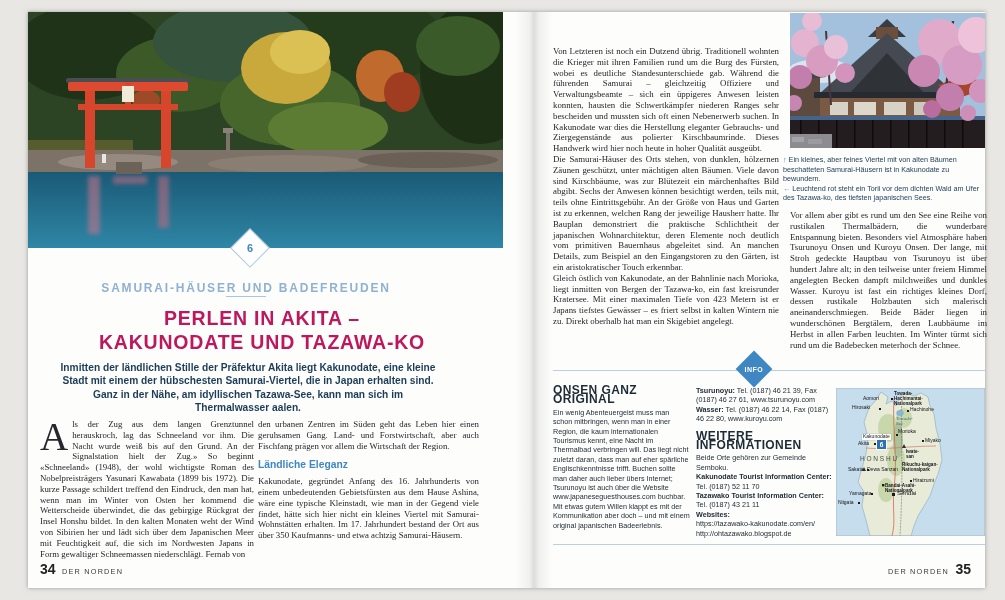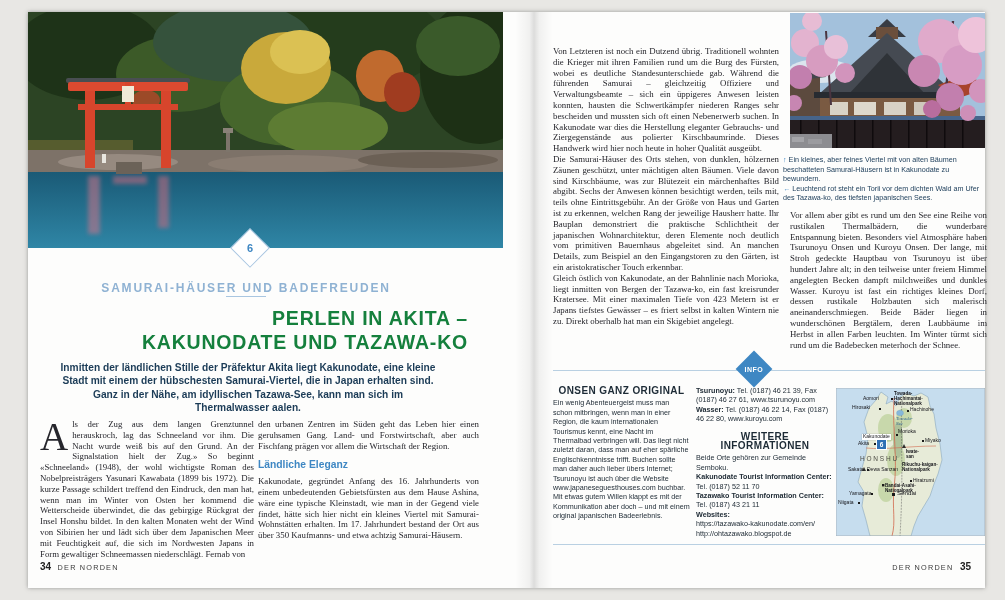--- a/index.html
+++ b/index.html
@@ -10,46 +10,46 @@
   .page-right{left:505px;width:452px;}
   .spine{position:absolute;left:487px;top:0;width:38px;height:576px;z-index:6;pointer-events:none;
     background:linear-gradient(90deg,rgba(0,0,0,0) 0%,rgba(0,0,0,.05) 38%,rgba(0,0,0,.13) 50%,rgba(0,0,0,.05) 64%,rgba(0,0,0,0) 100%);}
   
   .photo-left{position:absolute;left:0;top:0;width:475px;height:236px;overflow:hidden;}
   .photo-left svg,.photo-right svg{display:block;width:100%;height:100%;}
   .num-badge{position:absolute;left:208px;top:222px;width:26px;height:26px;background:#fff;border:1px solid #a9c6e1;transform:rotate(45deg);z-index:4;display:flex;align-items:center;justify-content:center;}
   .num-badge span{transform:rotate(-45deg);color:#3e87c3;font-weight:700;font-size:11px;}
   .kicker{position:absolute;left:0;top:269px;width:436px;text-align:center;font-size:12px;font-weight:700;letter-spacing:1.8px;color:#8fb2d3;}
   .kicker-rule{position:absolute;left:198px;top:284px;width:40px;height:1px;background:#a9c6e1;}
-  .title{position:absolute;left:4px;top:294px;width:436px;margin:0;text-align:right;font-size:19.5px;line-height:24px;letter-spacing:.8px;color:#15803d;font-weight:700;}
+  .title{position:absolute;left:16px;top:294px;width:436px;margin:0;text-align:center;font-size:19.5px;line-height:24px;letter-spacing:.8px;color:#be185d;font-weight:700;}
   .intro{position:absolute;left:28px;top:349px;width:384px;margin:0;text-align:center;font-size:10.2px;line-height:13.4px;font-weight:700;color:#1c3c57;}
   .bodytext{font-family:"Liberation Serif",serif;font-size:8.8px;line-height:10.8px;color:#26262c;text-align:justify;}
   .bodytext p{margin:0;}
   .col-a{position:absolute;left:12px;top:407px;width:214px;}
   .col-b{position:absolute;left:230px;top:407px;width:221px;}
   .dropcap{float:left;font-family:"Liberation Serif",serif;font-size:39px;line-height:31px;padding:2px 4px 0 0;color:#26262c;}
   .subhead{margin:9px 0 5px;font-family:"Liberation Sans",sans-serif;font-size:10.3px;color:#3e87c3;font-weight:700;text-align:left;}
   .footer{position:absolute;top:549px;font-size:7.3px;letter-spacing:1.2px;color:#3a3a3a;z-index:3;}
-  .footer b{font-size:10px;letter-spacing:0;color:#222;}
+  .footer b{font-size:14px;letter-spacing:0;color:#222;}
   .footer-left{left:12px;}
   .footer-right{right:14px;text-align:center;}
   
   .rcol1{position:absolute;left:20px;top:34px;width:226px;}
   .photo-right{position:absolute;left:257px;top:1px;width:195px;height:135px;overflow:hidden;}
   .captions{position:absolute;left:250px;top:143px;width:197px;font-size:7.2px;line-height:9.6px;color:#22425e;text-align:left;}
   .captions p{margin:0;}
   .arr{color:#3e87c3;font-weight:700;}
   .rcol2{position:absolute;left:257px;top:198px;width:197px;}
   .info-rule-top{position:absolute;left:20px;top:358px;width:432px;height:1px;background:#b9d0e2;}
   .info-diamond{position:absolute;left:188px;top:-14px;width:26px;height:26px;background:#3e87c3;transform:rotate(45deg);display:flex;align-items:center;justify-content:center;}
   .info-diamond span{transform:rotate(-45deg);color:#fff;font-size:7px;font-weight:700;letter-spacing:.5px;}
   .infotext{font-size:7.2px;line-height:9.4px;color:#222e38;text-align:left;}
   .infotext p{margin:0;}
   .info-col1{position:absolute;left:20px;top:374px;width:137px;}
-  .info-col1 h4,.info-col2 h4{margin:0 0 3px;font-size:10px;letter-spacing:.4px;color:#1d2b36;text-align:center;}
+  .info-col1 h4,.info-col2 h4{margin:0 0 3px;font-size:12px;letter-spacing:.4px;color:#1d2b36;}
   .info-col2{position:absolute;left:163px;top:374px;width:138px;}
   .info-col2 h4{margin:8px 0 3px;}
   .info-rule-bottom{position:absolute;left:20px;top:532px;width:432px;height:1px;background:#b9d0e2;}
   
   .map{position:absolute;left:303px;top:376px;width:149px;height:148px;}
   .map svg{display:block;width:100%;height:100%;}
   .map-label{position:absolute;font-size:5px;line-height:5.8px;color:#15151a;white-space:pre-line;z-index:2;}
   .lbl-park{font-weight:700;font-size:4.6px;line-height:5.2px;}
   .lbl-lake{font-style:italic;font-family:"Liberation Serif",serif;color:#3c6e93;font-size:4.8px;line-height:5.4px;}
   .lbl-region{font-size:6.5px;letter-spacing:1.8px;color:#4c4c44;}

